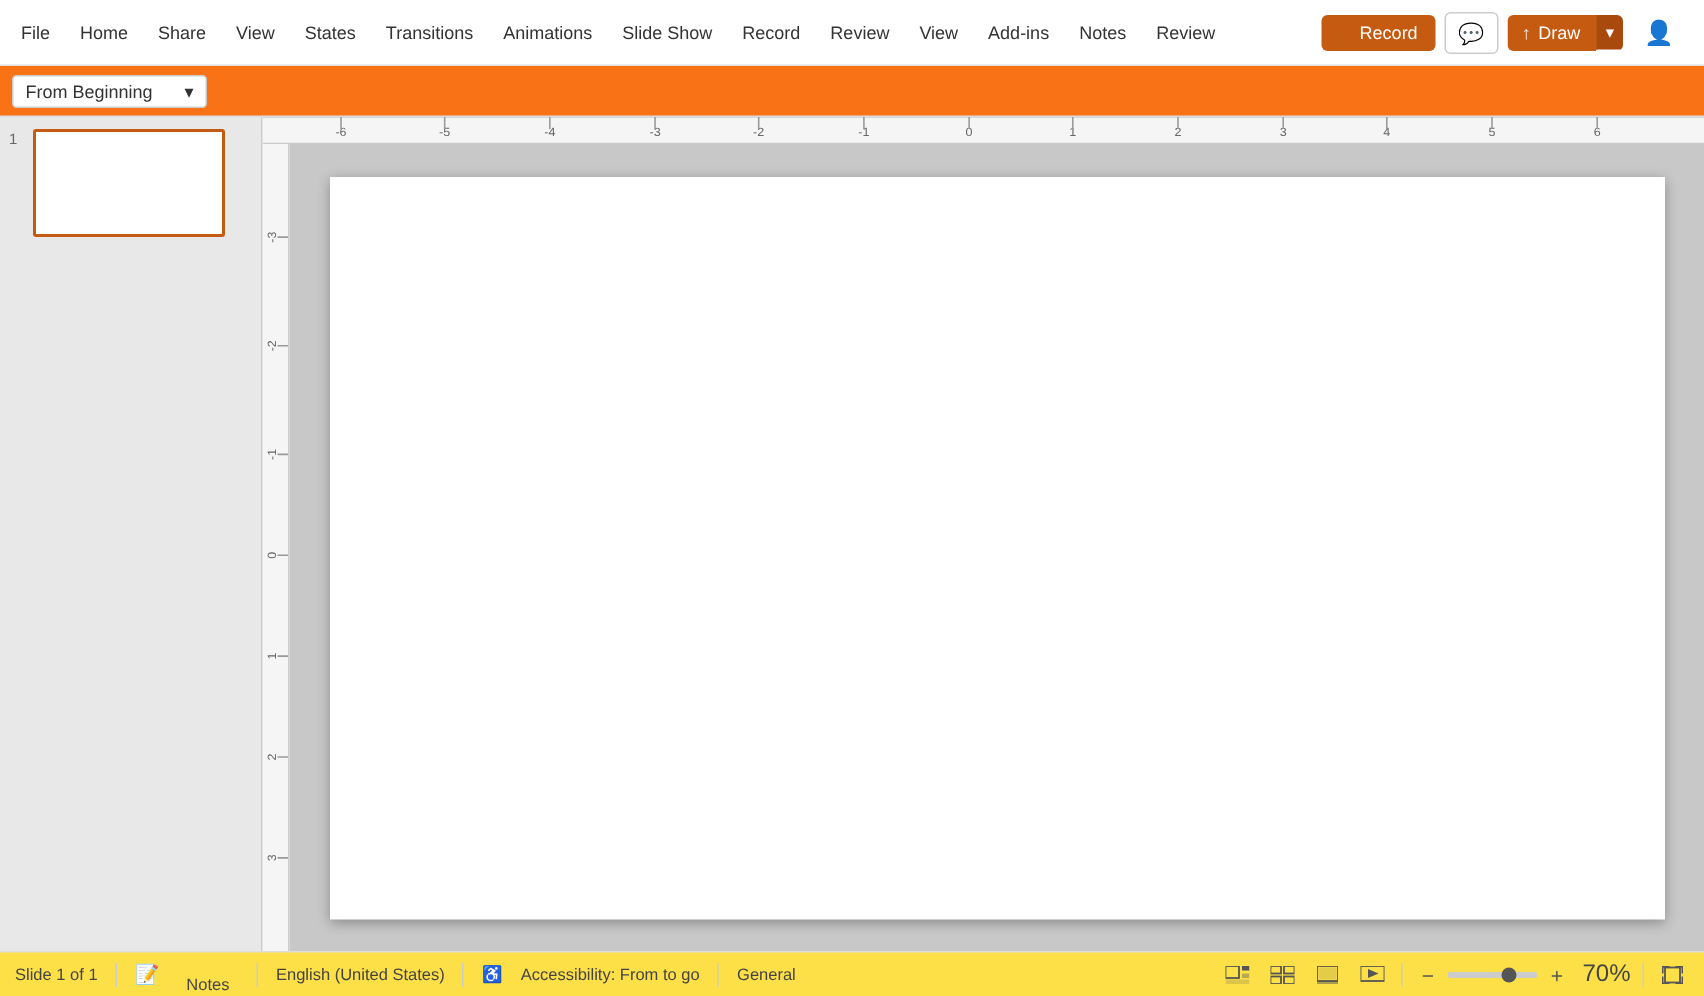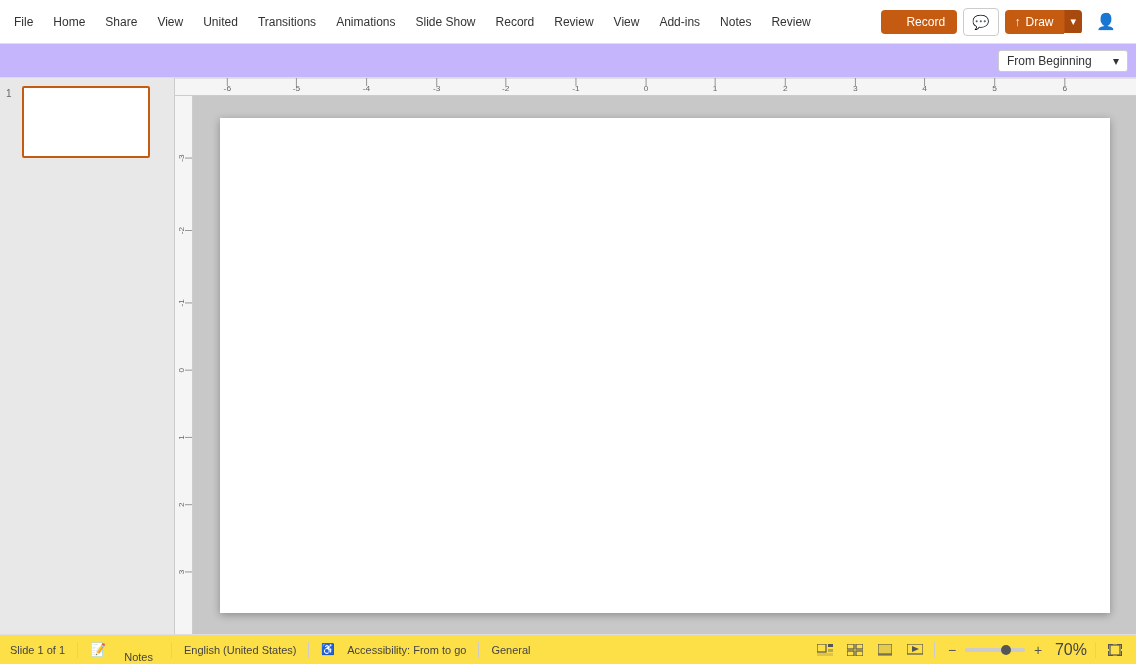--- a/index.html
+++ b/index.html
@@ -26,26 +26,25 @@
       color: #333;
       font-size: 12px;
       border-radius: 3px;
       white-space: nowrap;
     }
 
     
     .toolbar-row {
       display: flex;
       align-items: center;
-      background: #c4b5fd;
+      background: #f97316;
       border-bottom: 1px solid #ddd;
       height: 34px;
       padding: 0 8px;
       gap: 4px;
-      justify-content: flex-end;
     }
     .toolbar-dropdown {
       display: flex;
       align-items: center;
       gap: 2px;
       padding: 3px 8px;
       border: 1px solid #ccc;
       border-radius: 3px;
       cursor: pointer;
       font-size: 12px;
@@ -303,21 +302,21 @@
   </style>
 </head>
 <body>
 
 <div class="menu-bar">
   <div class="menu-items">
     <div class="menu-item">File</div>
     <div class="menu-item">Home</div>
     <div class="menu-item">Share</div>
     <div class="menu-item">View</div>
-    <div class="menu-item">United</div>
+    <div class="menu-item">States</div>
     <div class="menu-item">Transitions</div>
     <div class="menu-item">Animations</div>
     <div class="menu-item">Slide Show</div>
     <div class="menu-item">Record</div>
     <div class="menu-item">Review</div>
     <div class="menu-item">View</div>
     <div class="menu-item">Add-ins</div>
     <div class="menu-item">Notes</div>
     <div class="menu-item">Review</div>
   </div>

